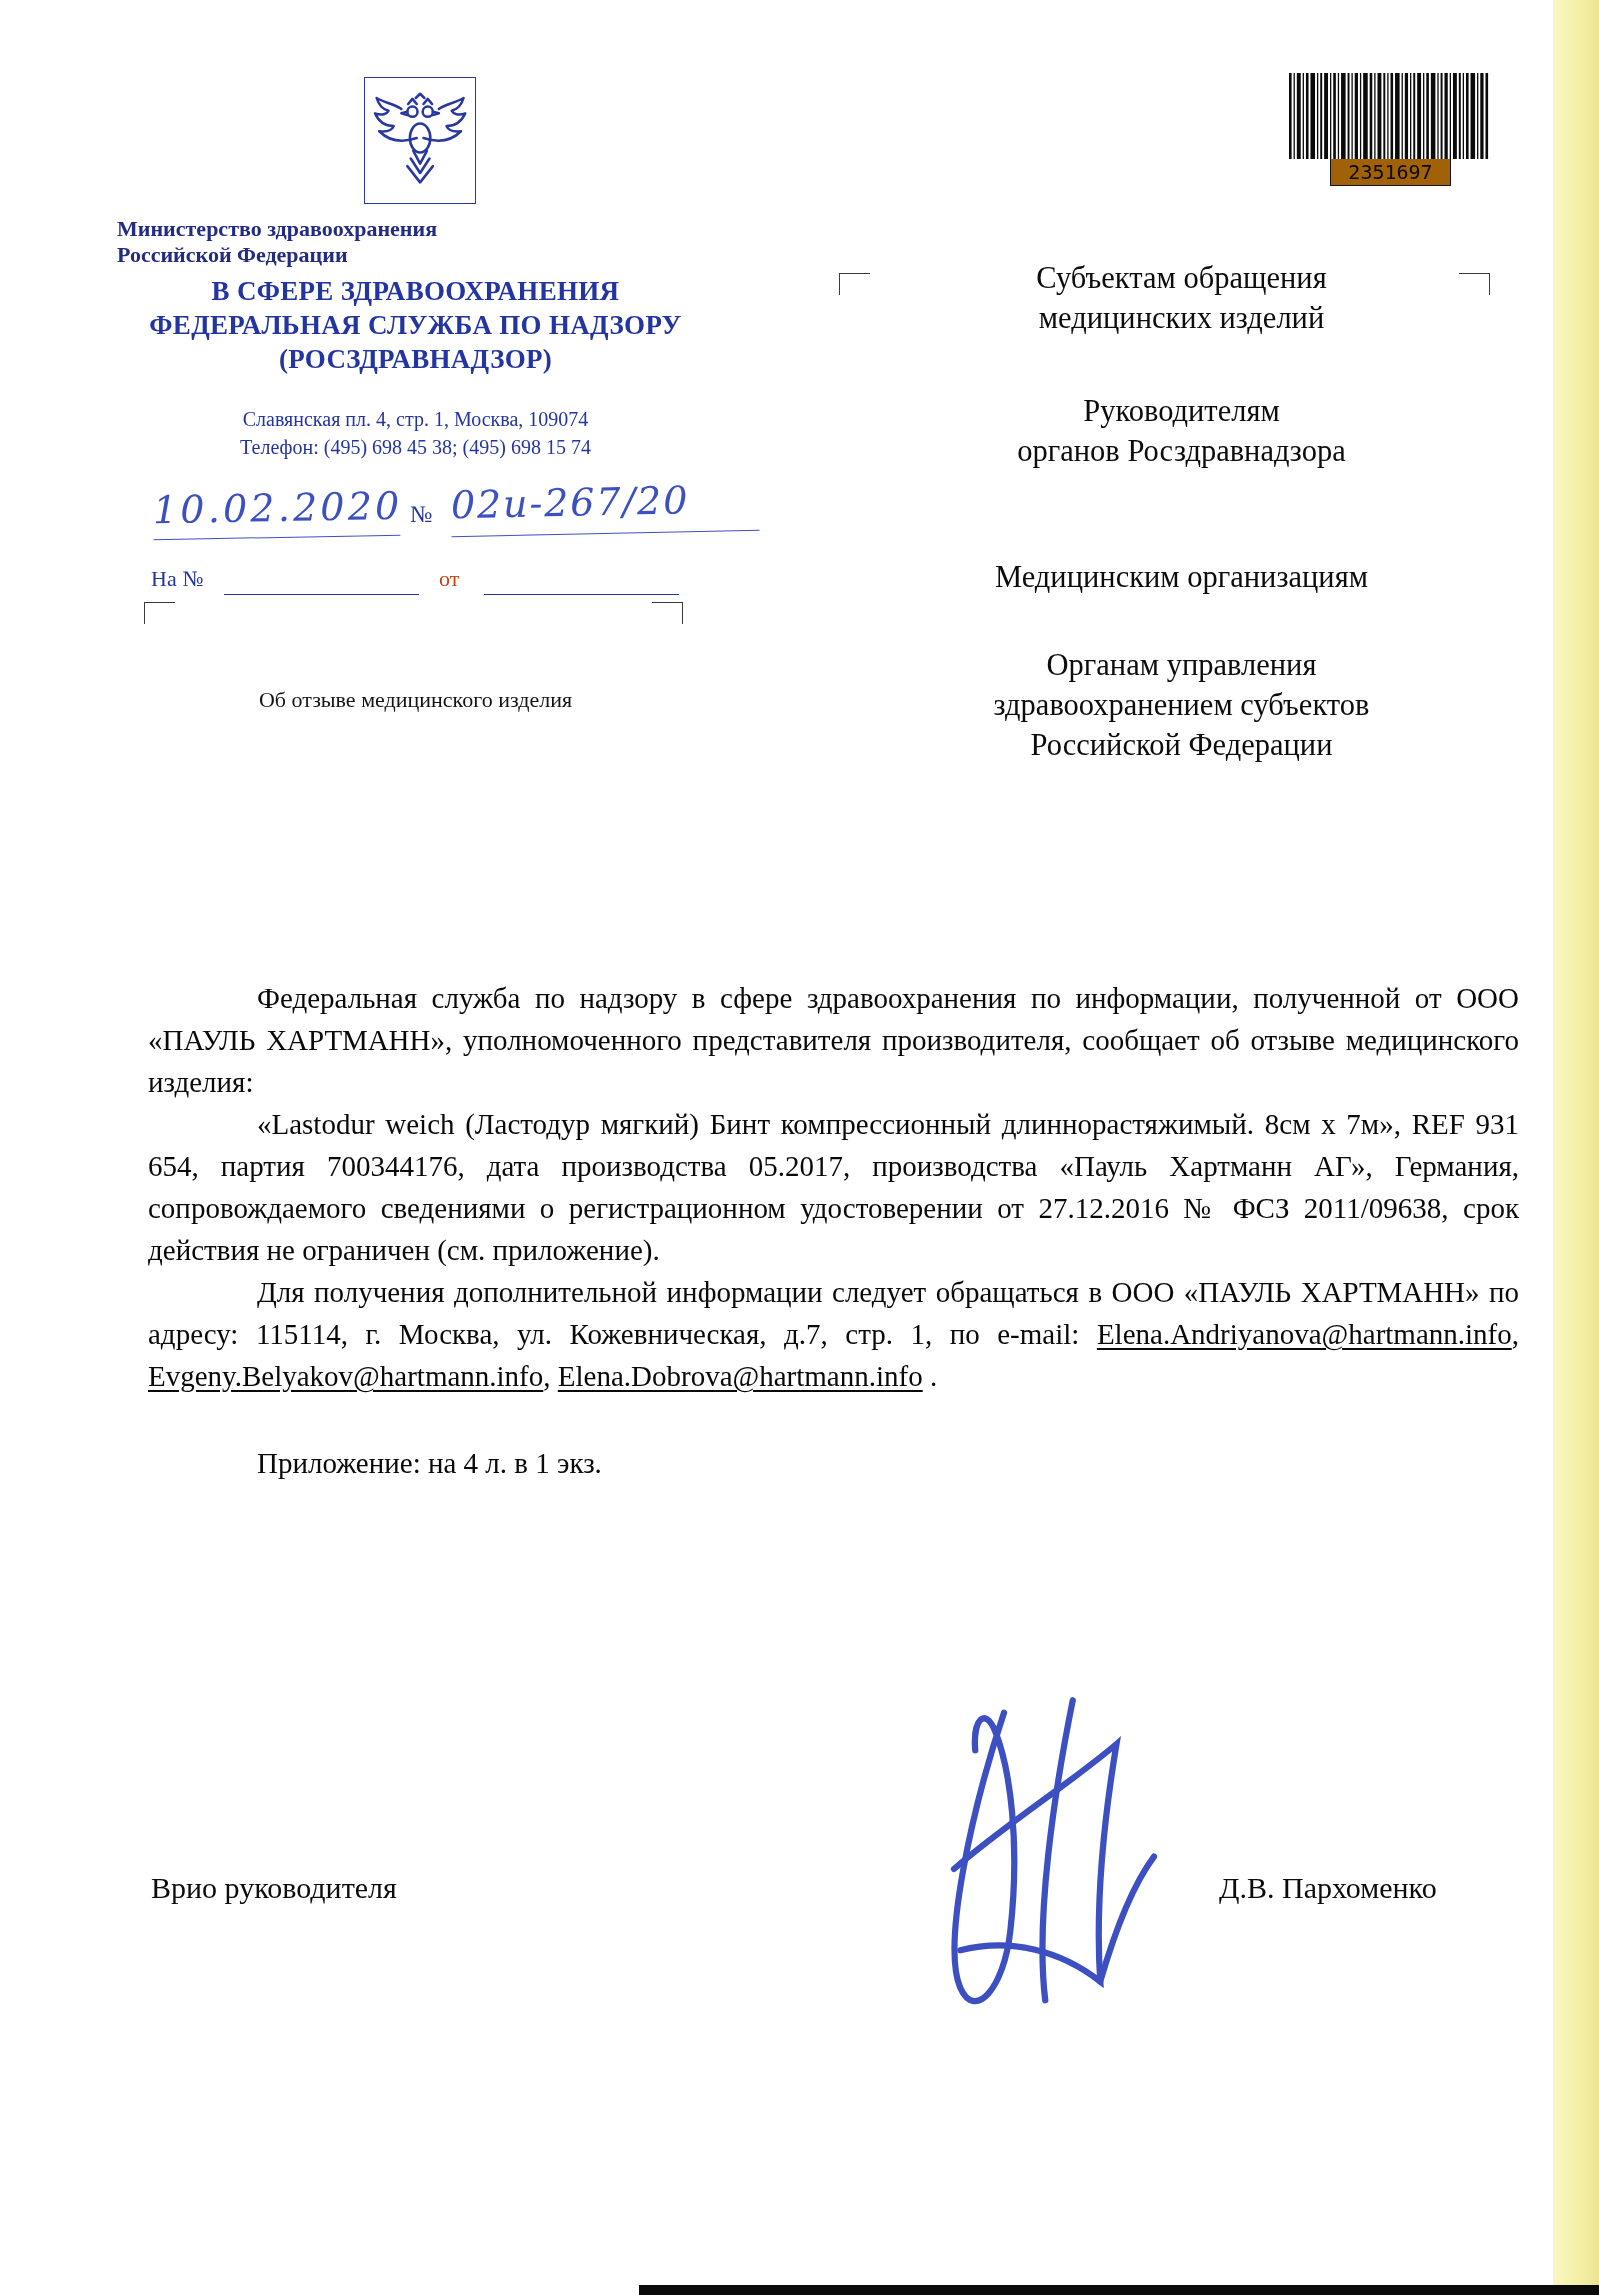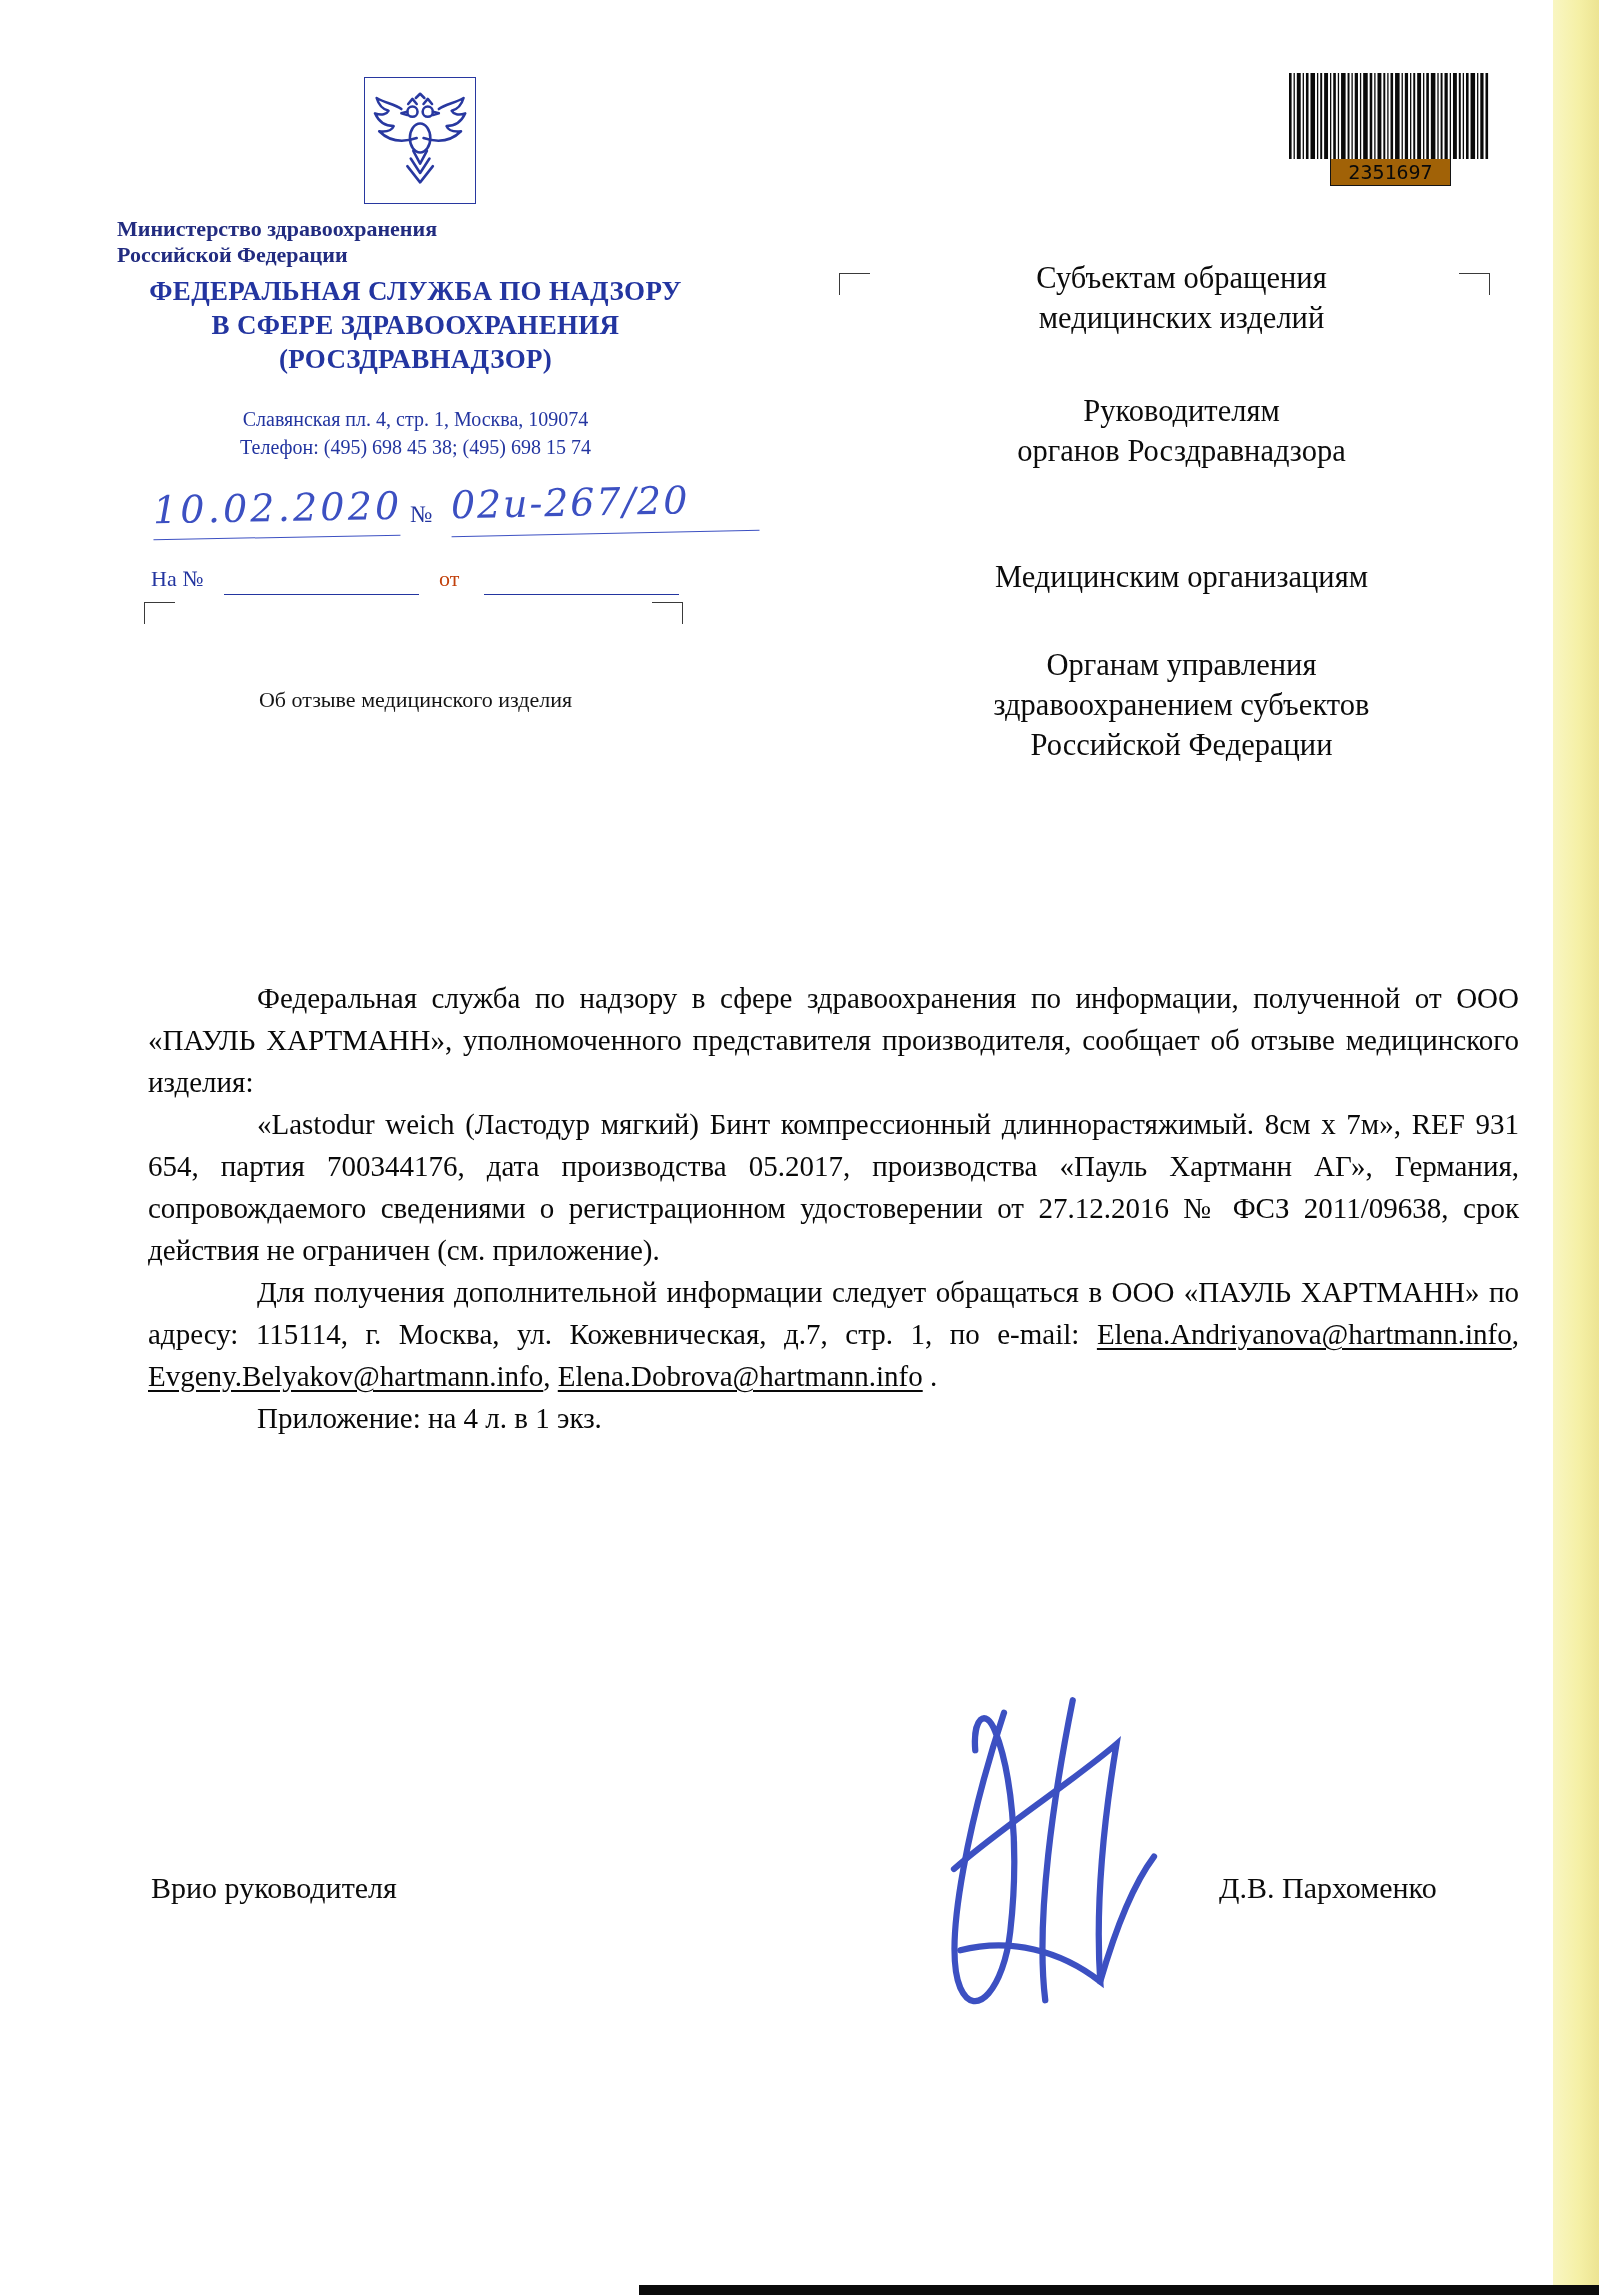--- a/index.html
+++ b/index.html
@@ -108,21 +108,21 @@
   .ab2 { top:391px; }
   .ab3 { top:557px; }
   .ab4 { top:645px; }
 
   
   .body-text {
     position:absolute; left:148px; top:977px; width:1371px;
     font-size:29px; line-height:42px; text-align:justify; color:#090909;
   }
   .body-text p { text-indent:109px; margin:0; }
-  .body-text p.attachment { text-align:left; }
+  .body-text p.attachment { margin-top:45px; text-align:left; }
   .email { text-decoration:underline; text-underline-offset:3.9px; color:#090909; }
 
   
   .signer-position { position:absolute; left:151px; top:1871px; font-size:30px; color:#0c0c0c; }
   .signer-name     { position:absolute; left:1219px; top:1871px; font-size:30px; color:#0c0c0c; }
   .signature-svg   { position:absolute; left:883px; top:1694px; width:292px; height:325px; }
 </style>
 </head>
 <body>
 
@@ -149,22 +149,22 @@
         <path d="M45 85 L60 104 L75 85"></path>
       </g>
     </svg>
   </div>
 
   <div class="ministry">
     <div>Министерство здравоохранения</div>
     <div>Российской Федерации</div>
   </div>
   <div class="agency">
+    <div>В СФЕРЕ ЗДРАВООХРАНЕНИЯ</div>
     <div>ФЕДЕРАЛЬНАЯ СЛУЖБА ПО НАДЗОРУ</div>
-    <div>В СФЕРЕ ЗДРАВООХРАНЕНИЯ</div>
     <div>(РОСЗДРАВНАДЗОР)</div>
   </div>
   <div class="addr">Славянская пл. 4, стр. 1, Москва, 109074</div>
   <div class="phone">Телефон: (495) 698 45 38; (495) 698 15 74</div>
 
   <div class="hand hand-date">10.02.2020</div>
   <div class="no-sign">№</div>
   <div class="hand hand-number">02и-267/20</div>
 
   <div class="ref-label">На №</div>

